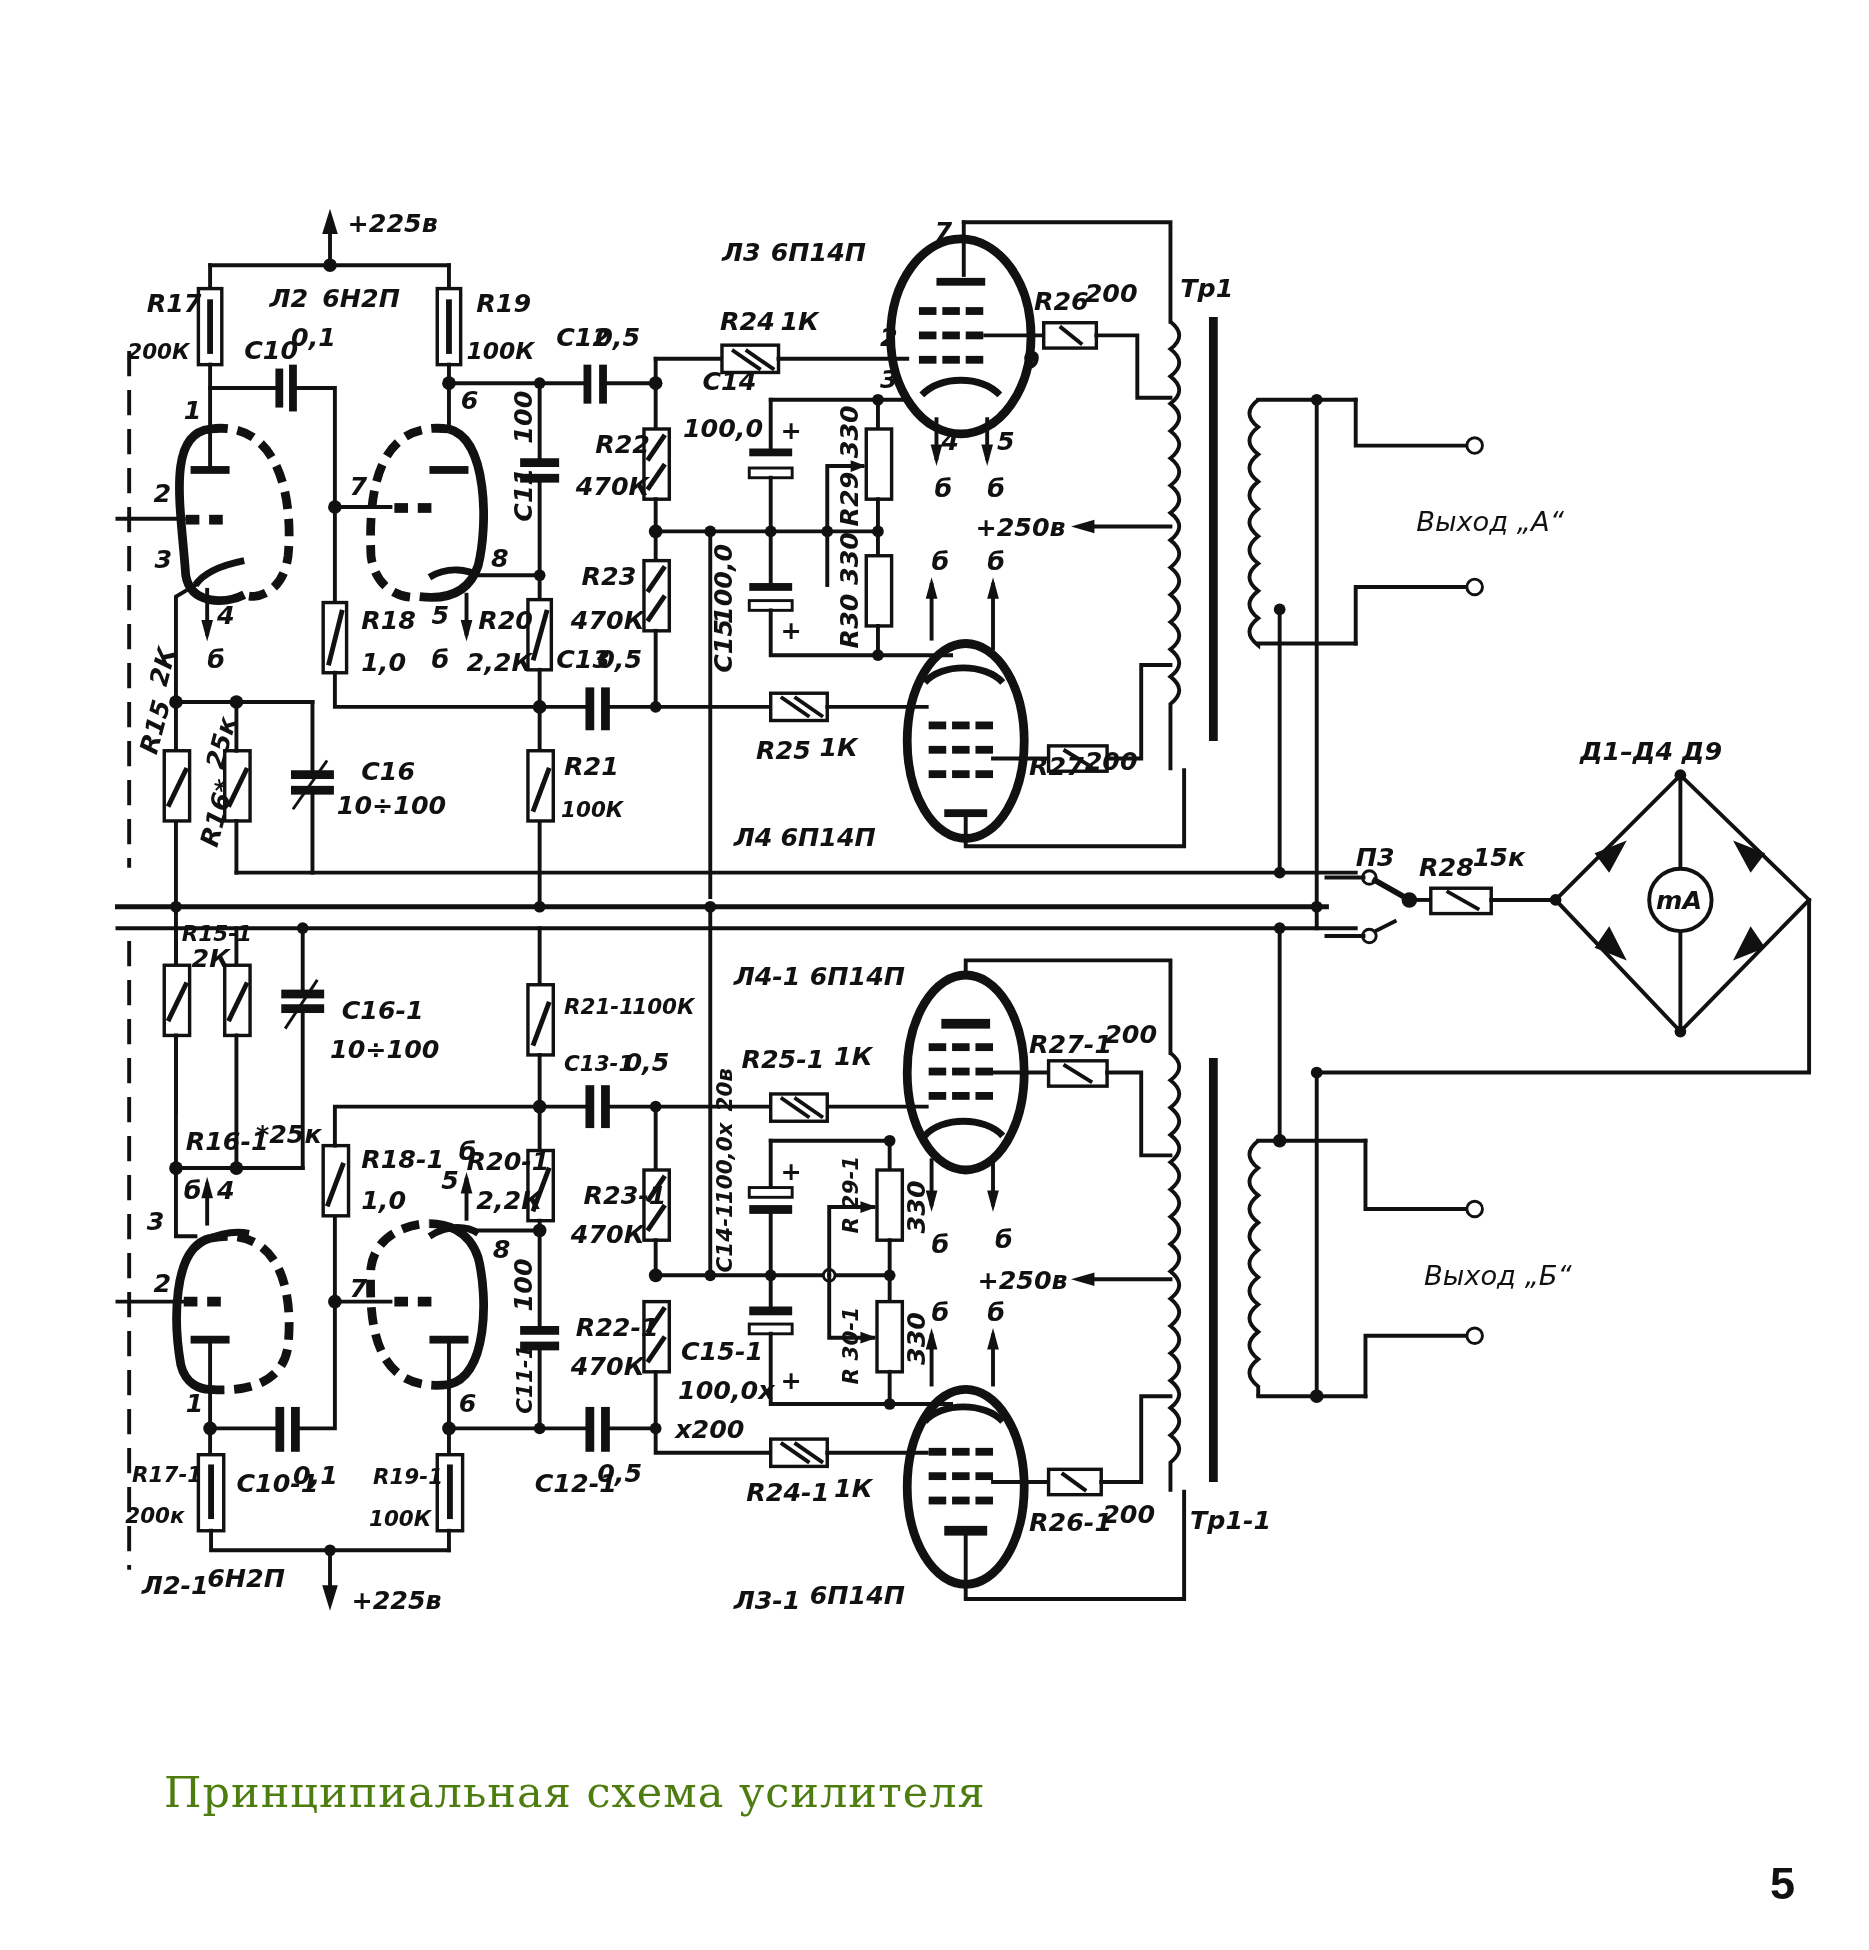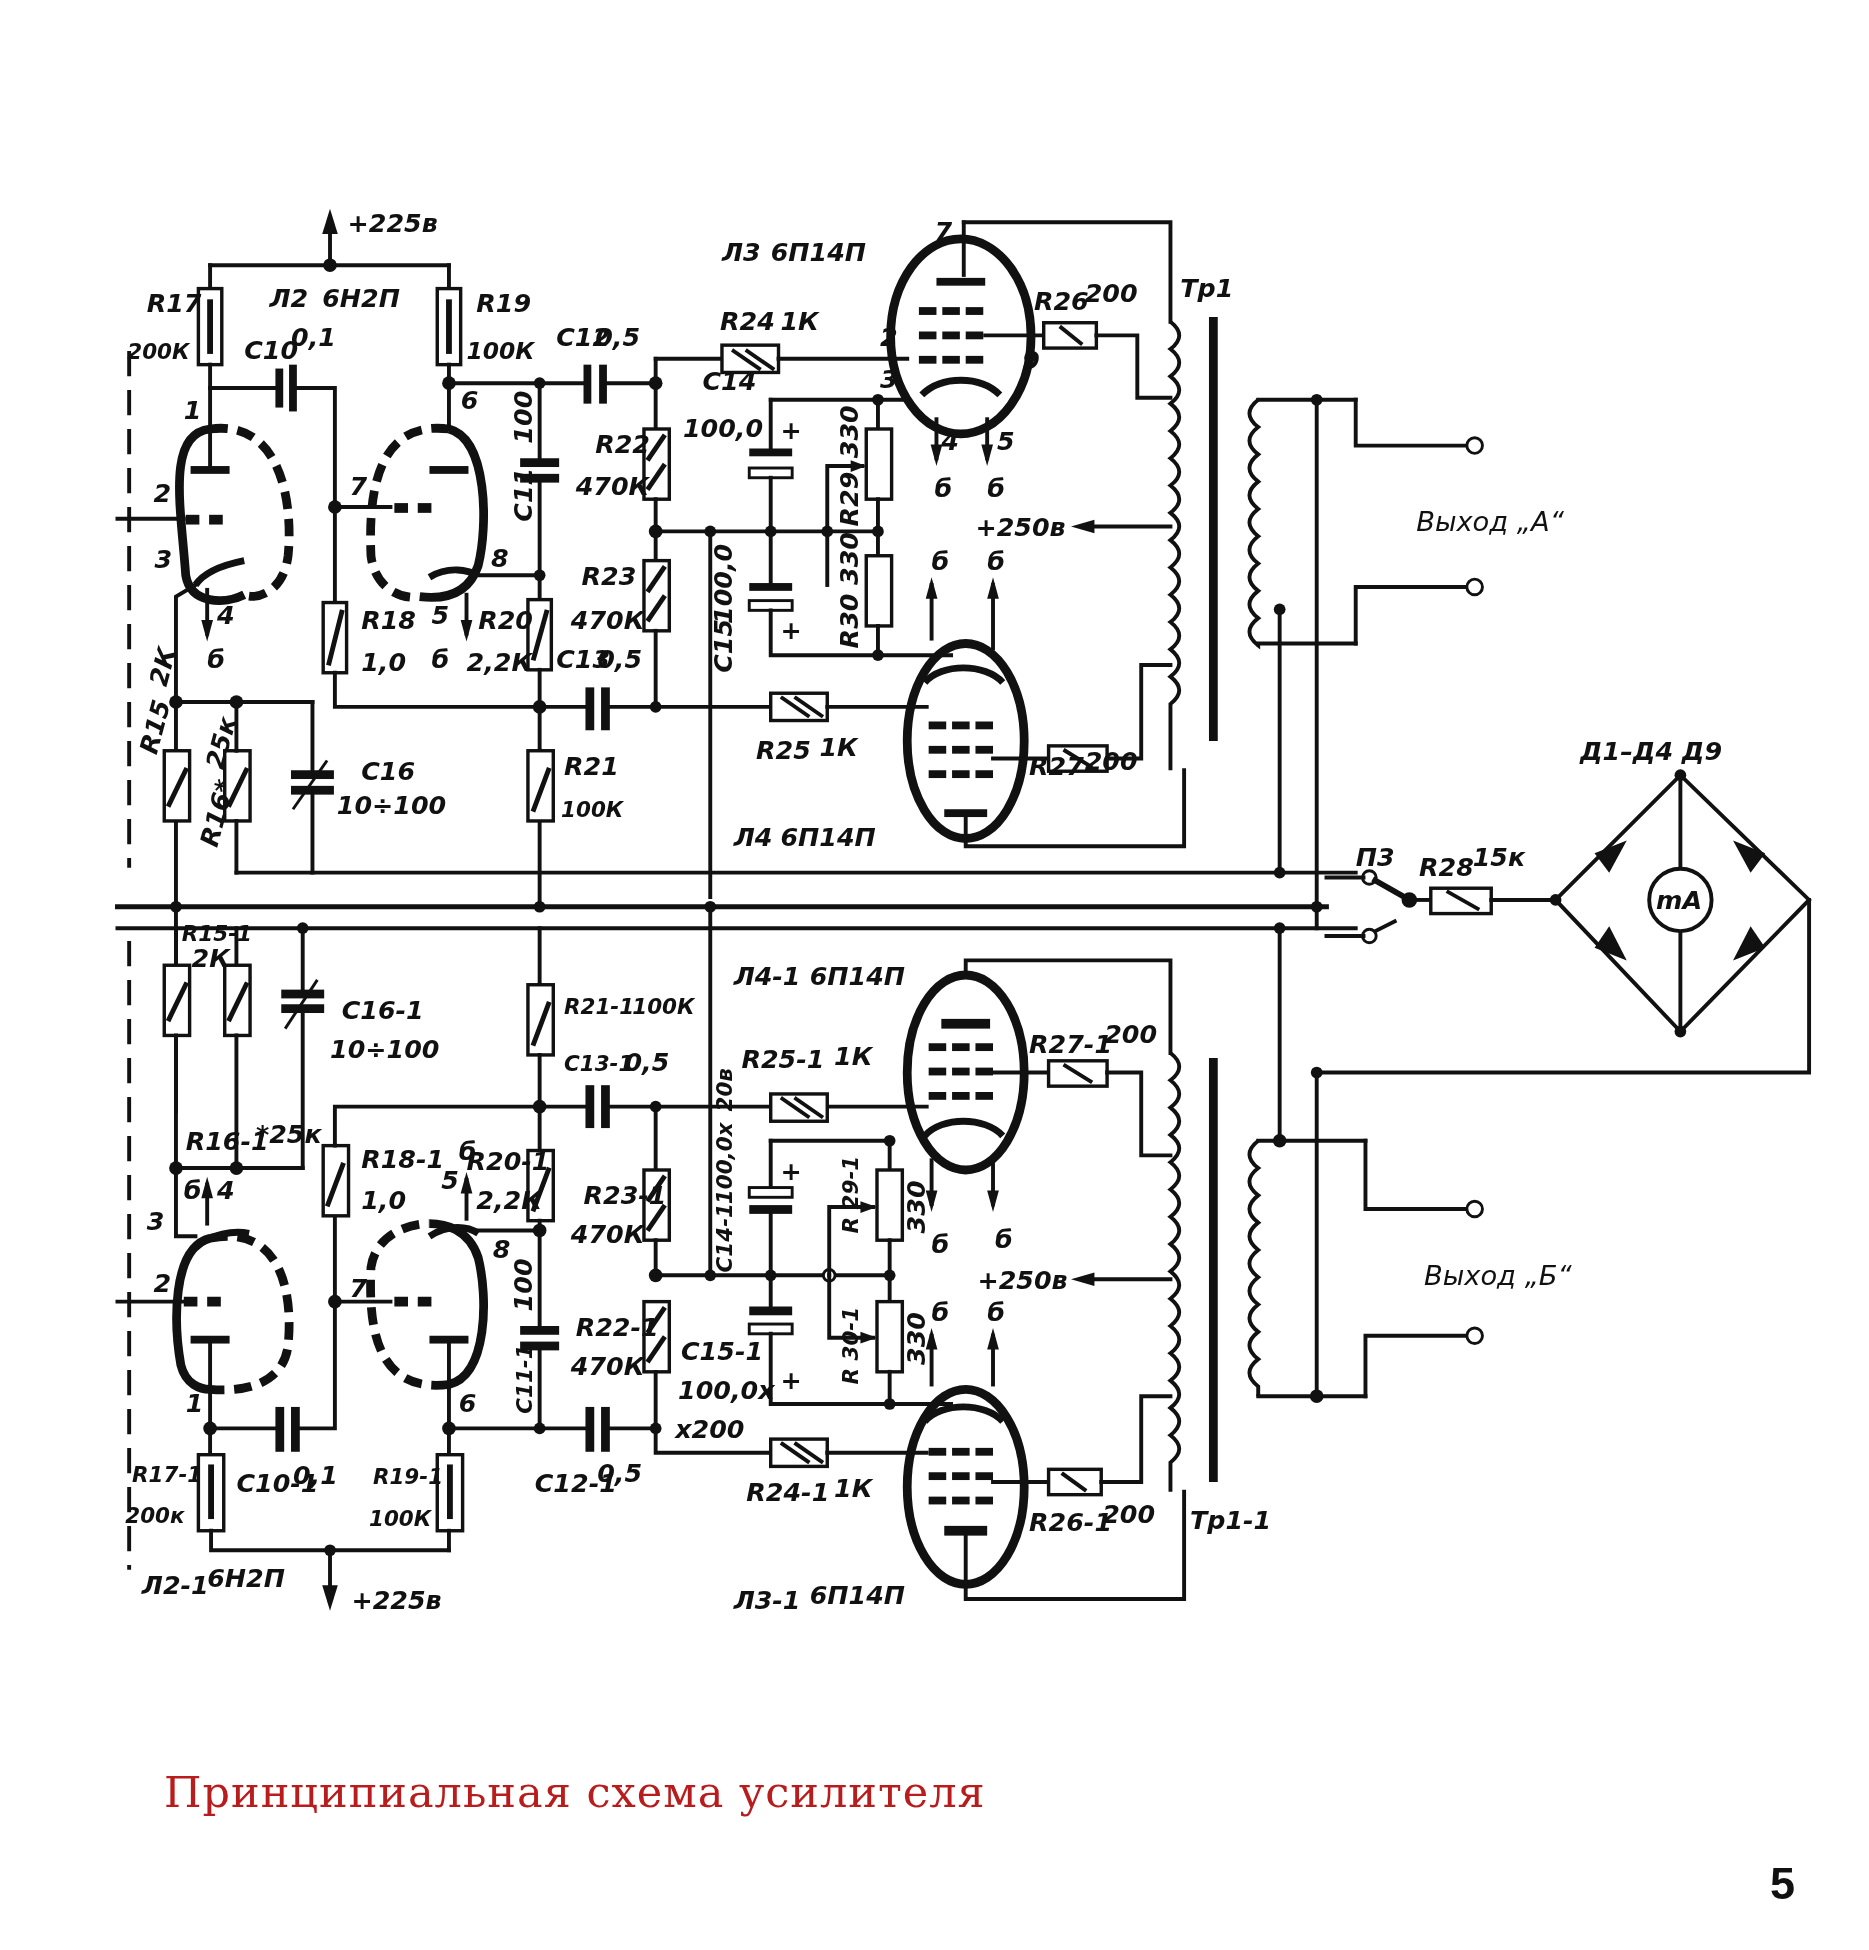--- a/index.html
+++ b/index.html
@@ -12,21 +12,21 @@
   .tubed { stroke: #111; stroke-width: 9; fill: none; stroke-dasharray: 18 10; }
   .res { stroke: #111; stroke-width: 3.5; fill: #fff; }
   .cap { fill: #111; }
   .capo { fill: #fff; stroke: #111; stroke-width: 3; }
   .dot { fill: #111; }
   .lbl { font-family: "DejaVu Sans", sans-serif; font-style: italic; font-weight: bold; fill: #111; font-size: 26px; }
   .out { font-family: "DejaVu Sans", sans-serif; font-style: italic; fill: #111; font-size: 28px; }
   .term { fill: #fff; stroke: #111; stroke-width: 3; }
   .core { stroke: #111; stroke-width: 9; }
   .coil { stroke: #111; stroke-width: 4; fill: none; }
-  .caption { position: absolute; left: 164px; top: 1767px; font-family: "DejaVu Serif", serif; font-size: 43px; color: #b91c1c; letter-spacing: 1px; }
+  .caption { position: absolute; left: 164px; top: 1767px; font-family: "DejaVu Serif", serif; font-size: 43px; color: #4d7c0f; letter-spacing: 1px; }
   .pagenum { position: absolute; left: 1770px; top: 1858px; font-family: "Liberation Sans", sans-serif; font-weight: bold; font-size: 45px; color: #111; }
 </style>
 </head>
 <body>
 
 <svg id="schematic" viewBox="0 0 1917 2000" xmlns="http://www.w3.org/2000/svg">
 
   <g>
     <path class="w" d="M338 272 L338 232"></path>
     <polygon points="338,214 330,240 346,240" class="dot"></polygon>

